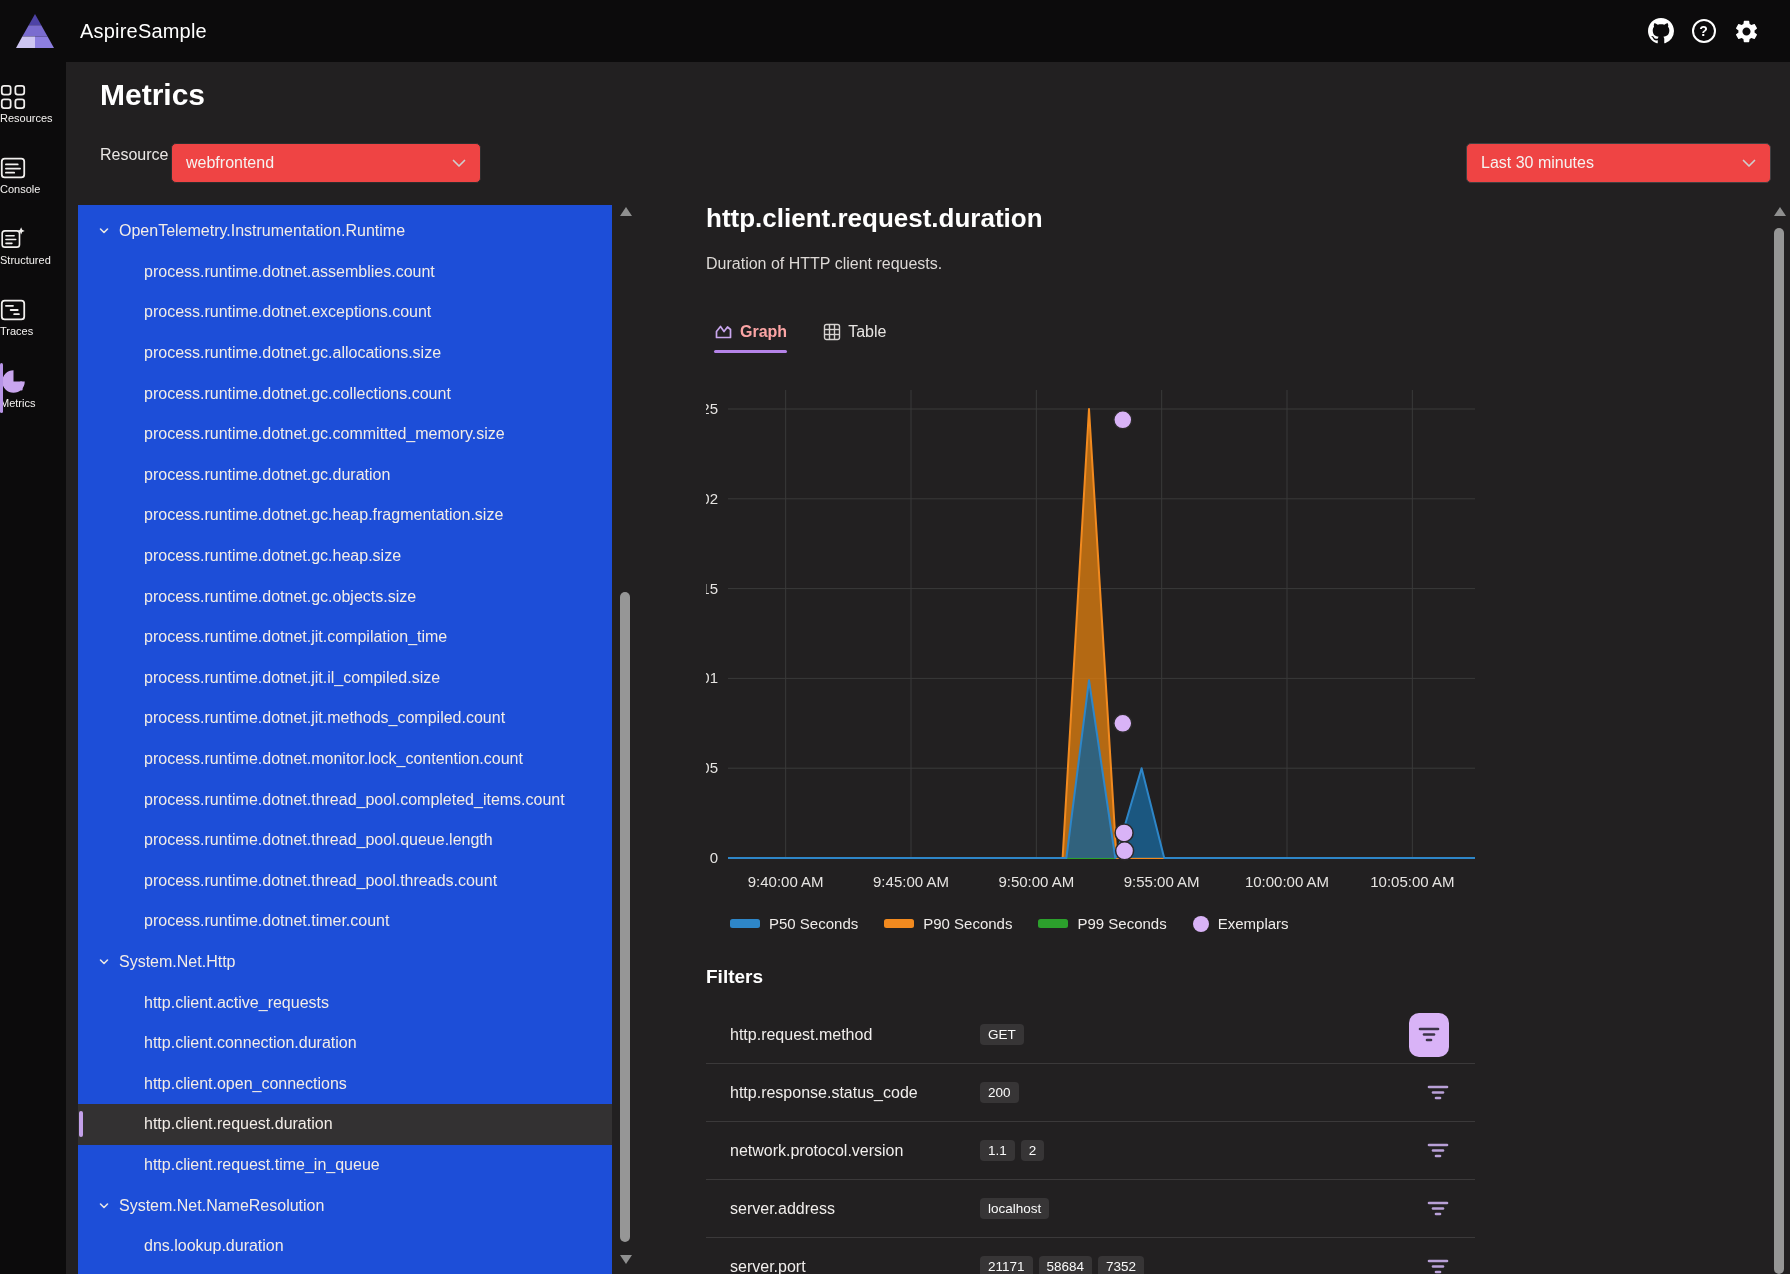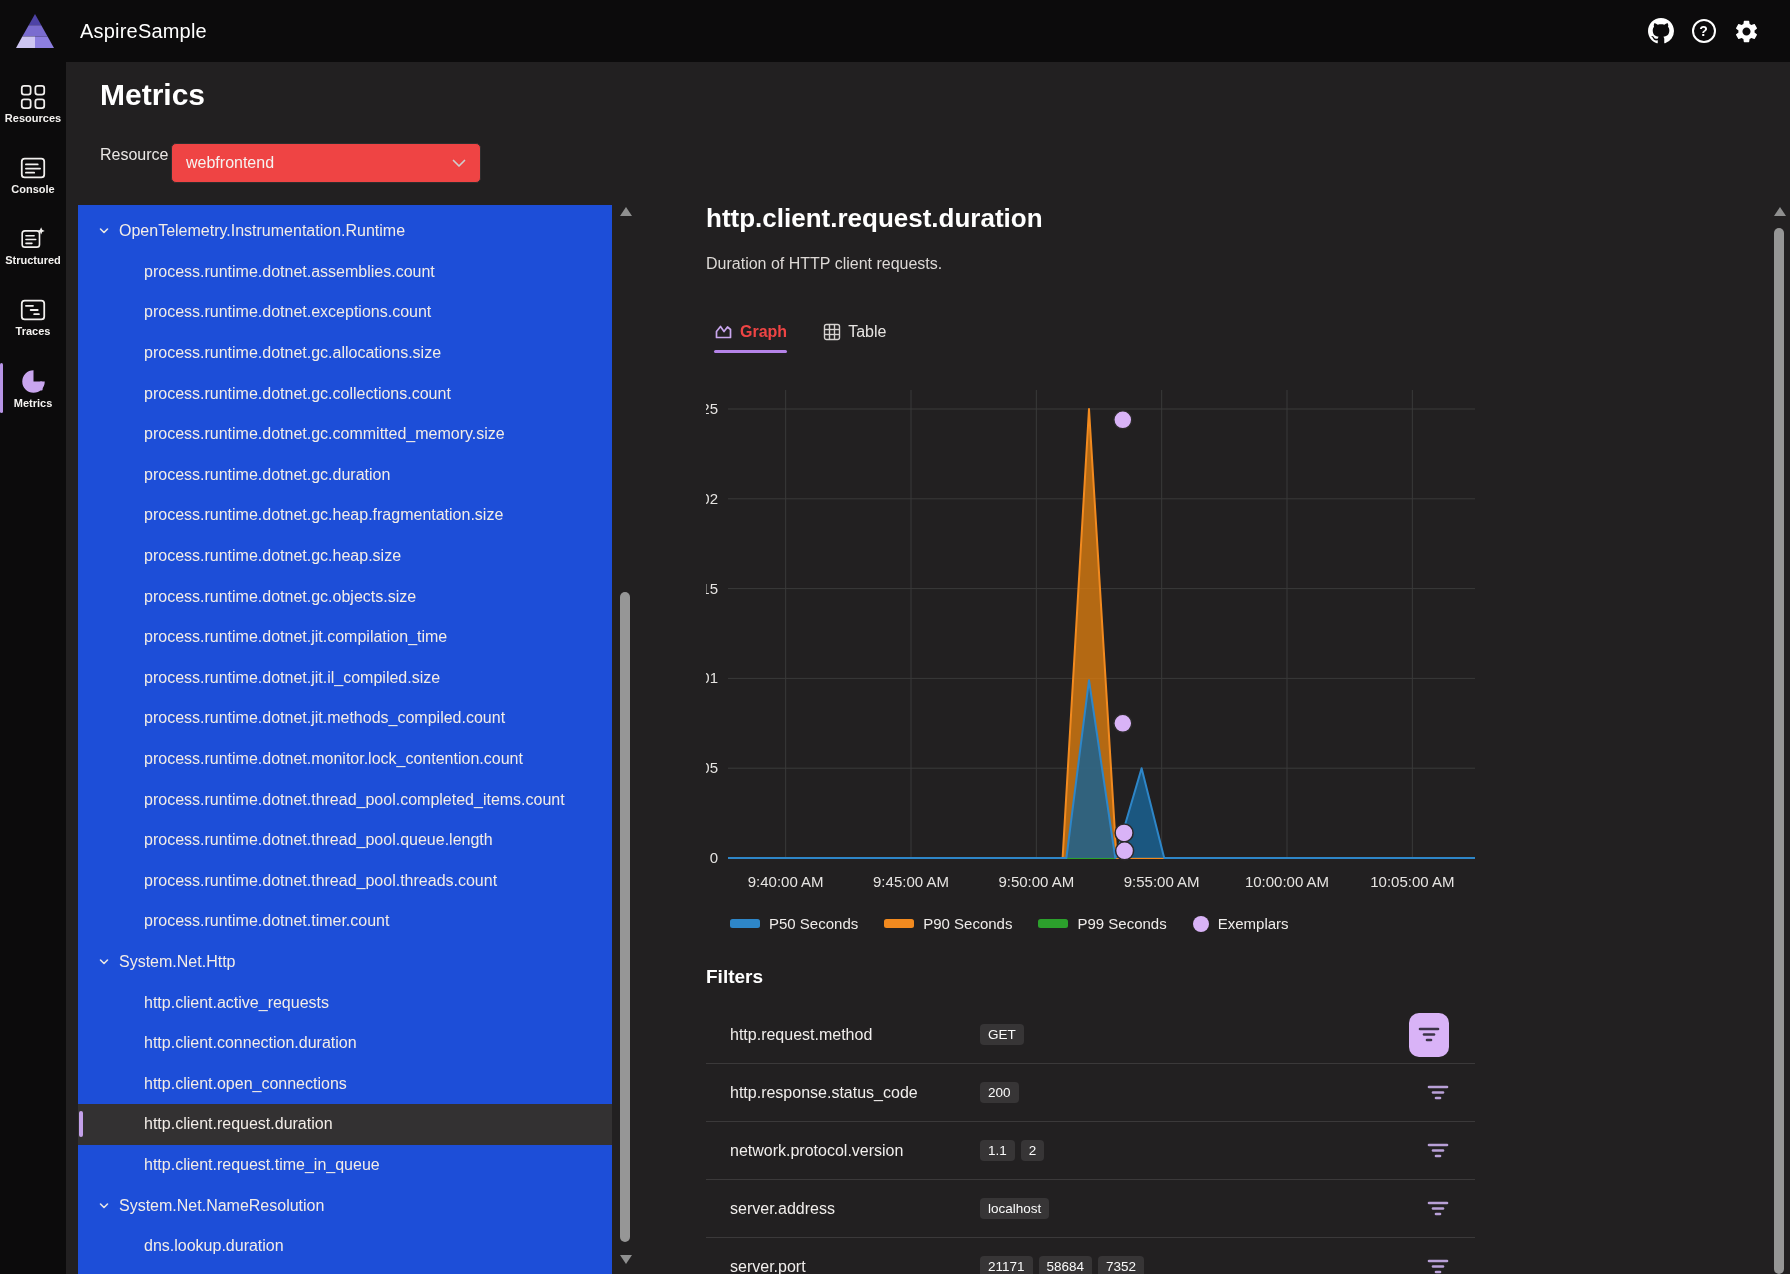--- a/index.html
+++ b/index.html
@@ -11,21 +11,21 @@
   }
   
   .topbar { position:absolute; left:0; top:0; width:1790px; height:62px; background:#0c0b0c; display:flex; align-items:center; }
   .logo { width:38px; height:34px; margin-left:16px; }
   .app-title { margin-left:26px; font-size:20px; font-weight:500; color:#ffffff; letter-spacing:.2px; }
   .topbar-icons { margin-left:auto; margin-right:30px; display:flex; align-items:center; gap:16px; }
   .tb-icon { width:27px; height:27px; display:flex; align-items:center; justify-content:center; cursor:pointer; }
   .help-circle { width:24px; height:24px; border:2px solid #fff; border-radius:50%; display:flex; align-items:center; justify-content:center; font-size:14px; font-weight:bold; color:#fff; }
   
   .sidebar { position:absolute; left:0; top:62px; width:66px; height:1212px; background:#0c0b0c; display:flex; flex-direction:column; padding-top:13px; gap:13px; }
-  .side-item { position:relative; height:58px; display:flex; flex-direction:column; align-items:center; justify-content:center; gap:2px; cursor:pointer;font-weight:bold; }
+  .side-item { position:relative; height:58px; display:flex; flex-direction:column; justify-content:center; gap:2px; cursor:pointer; }
   .side-item .slabel { font-size:11px; color:#f5f3f1; }
   .side-item.active::before { content:""; position:absolute; left:0; top:4px; width:3px; height:50px; background:#b794e6; border-radius:2px; }
   
   .main { position:absolute; left:66px; top:62px; width:1724px; height:1212px; background:#222021; }
   .page-title { position:absolute; left:34px; top:16px; font-size:30px; font-weight:700; color:#ffffff; }
   .res-label { position:absolute; left:34px; top:84px; font-size:16px; color:#eae7e5; }
   .select { position:absolute; height:40px; background:#ef4444; border:1px solid #2f2d2e; border-radius:5px; display:flex; align-items:center; padding:0 14px; font-size:16px; color:#f5f3f1; cursor:pointer; }
   .sel-resource { left:105px; top:81px; width:310px; }
   .sel-time { left:1400px; top:81px; width:305px; border-color:#413f41; }
   .select .chev { margin-left:auto; }
@@ -42,21 +42,21 @@
   .vs-main { left:1707px; top:143px; height:1069px; }
   .arrow-up { position:absolute; left:1px; width:0; height:0; border-left:6px solid transparent; border-right:6px solid transparent; border-bottom:9px solid #8f8f8f; cursor:pointer; }
   .arrow-down { position:absolute; left:1px; width:0; height:0; border-left:6px solid transparent; border-right:6px solid transparent; border-top:9px solid #8f8f8f; cursor:pointer; }
   .thumb { position:absolute; left:1px; width:10px; background:#969696; border-radius:5px; cursor:pointer; }
   
   .detail { position:absolute; left:640px; top:141px; width:860px; height:1071px; overflow:hidden; }
   .metric-title { position:absolute; left:0; top:0; font-size:26px; font-weight:700; color:#ffffff; }
   .metric-desc { position:absolute; left:0; top:52px; font-size:16px; color:#ddd9d6; }
   .tabs { position:absolute; left:8px; top:120px; display:flex; gap:36px; }
   .tab { display:flex; align-items:center; gap:7px; font-size:16px; cursor:pointer; padding-bottom:12px; position:relative; color:#e8e5e3; }
-  .tab.active { font-weight:700; color:#ef4444; }
+  .tab.active { font-weight:700; color:#fca5a5; }
   .tab.active::after { content:""; position:absolute; left:0; bottom:0; height:3px; width:100%; background:#b583e8; border-radius:2px; }
   .chart-svg { position:absolute; left:-16px; top:182px; }
   .legend { position:absolute; left:24px; top:712px; display:flex; align-items:center; gap:26px; }
   .legend-item { display:flex; align-items:center; gap:9px; cursor:pointer; }
   .legend-swatch { width:30px; height:9px; border-radius:2.5px; }
   .legend-dot { width:16px; height:16px; border-radius:50%; }
   .legend-item span:last-child { font-size:15px; color:#efecea; }
   .filters-title { position:absolute; left:0; top:763px; font-size:19px; font-weight:700; color:#ffffff; }
   .filter-table { position:absolute; left:0; top:803px; width:769px; }
   .filter-row { height:58px; display:flex; align-items:center; padding-left:24px; border-bottom:1px solid #3b393a; }
@@ -141,20 +141,26 @@
     <span class="slabel">Metrics</span>
   </div>
 </div>
 
 <div class="main">
   <div class="page-title">Metrics</div>
 
   <div class="res-label">Resource</div>
   <div class="select sel-resource">
     <span>webfrontend</span>
+    <svg class="chev" width="14" height="9" viewBox="0 0 14 9">
+        <path d="M1.5 1.5 L7 7 L12.5 1.5" stroke="#d0cecd" stroke-width="1.7" fill="none" stroke-linecap="round" stroke-linejoin="round"></path>
+      </svg>
+  </div>
+  <div class="select sel-time">
+    <span>Last 30 minutes</span>
     <svg class="chev" width="14" height="9" viewBox="0 0 14 9">
         <path d="M1.5 1.5 L7 7 L12.5 1.5" stroke="#d0cecd" stroke-width="1.7" fill="none" stroke-linecap="round" stroke-linejoin="round"></path>
       </svg>
   </div>
 
   <div class="tree-pane">
       <div class="tree-row group">
         <svg width="12" height="12" viewBox="0 0 12 12">
           <path d="M2.5 4 L6 7.5 L9.5 4" stroke="#e8e6e4" stroke-width="1.6" fill="none" stroke-linecap="round" stroke-linejoin="round"></path>
         </svg>

